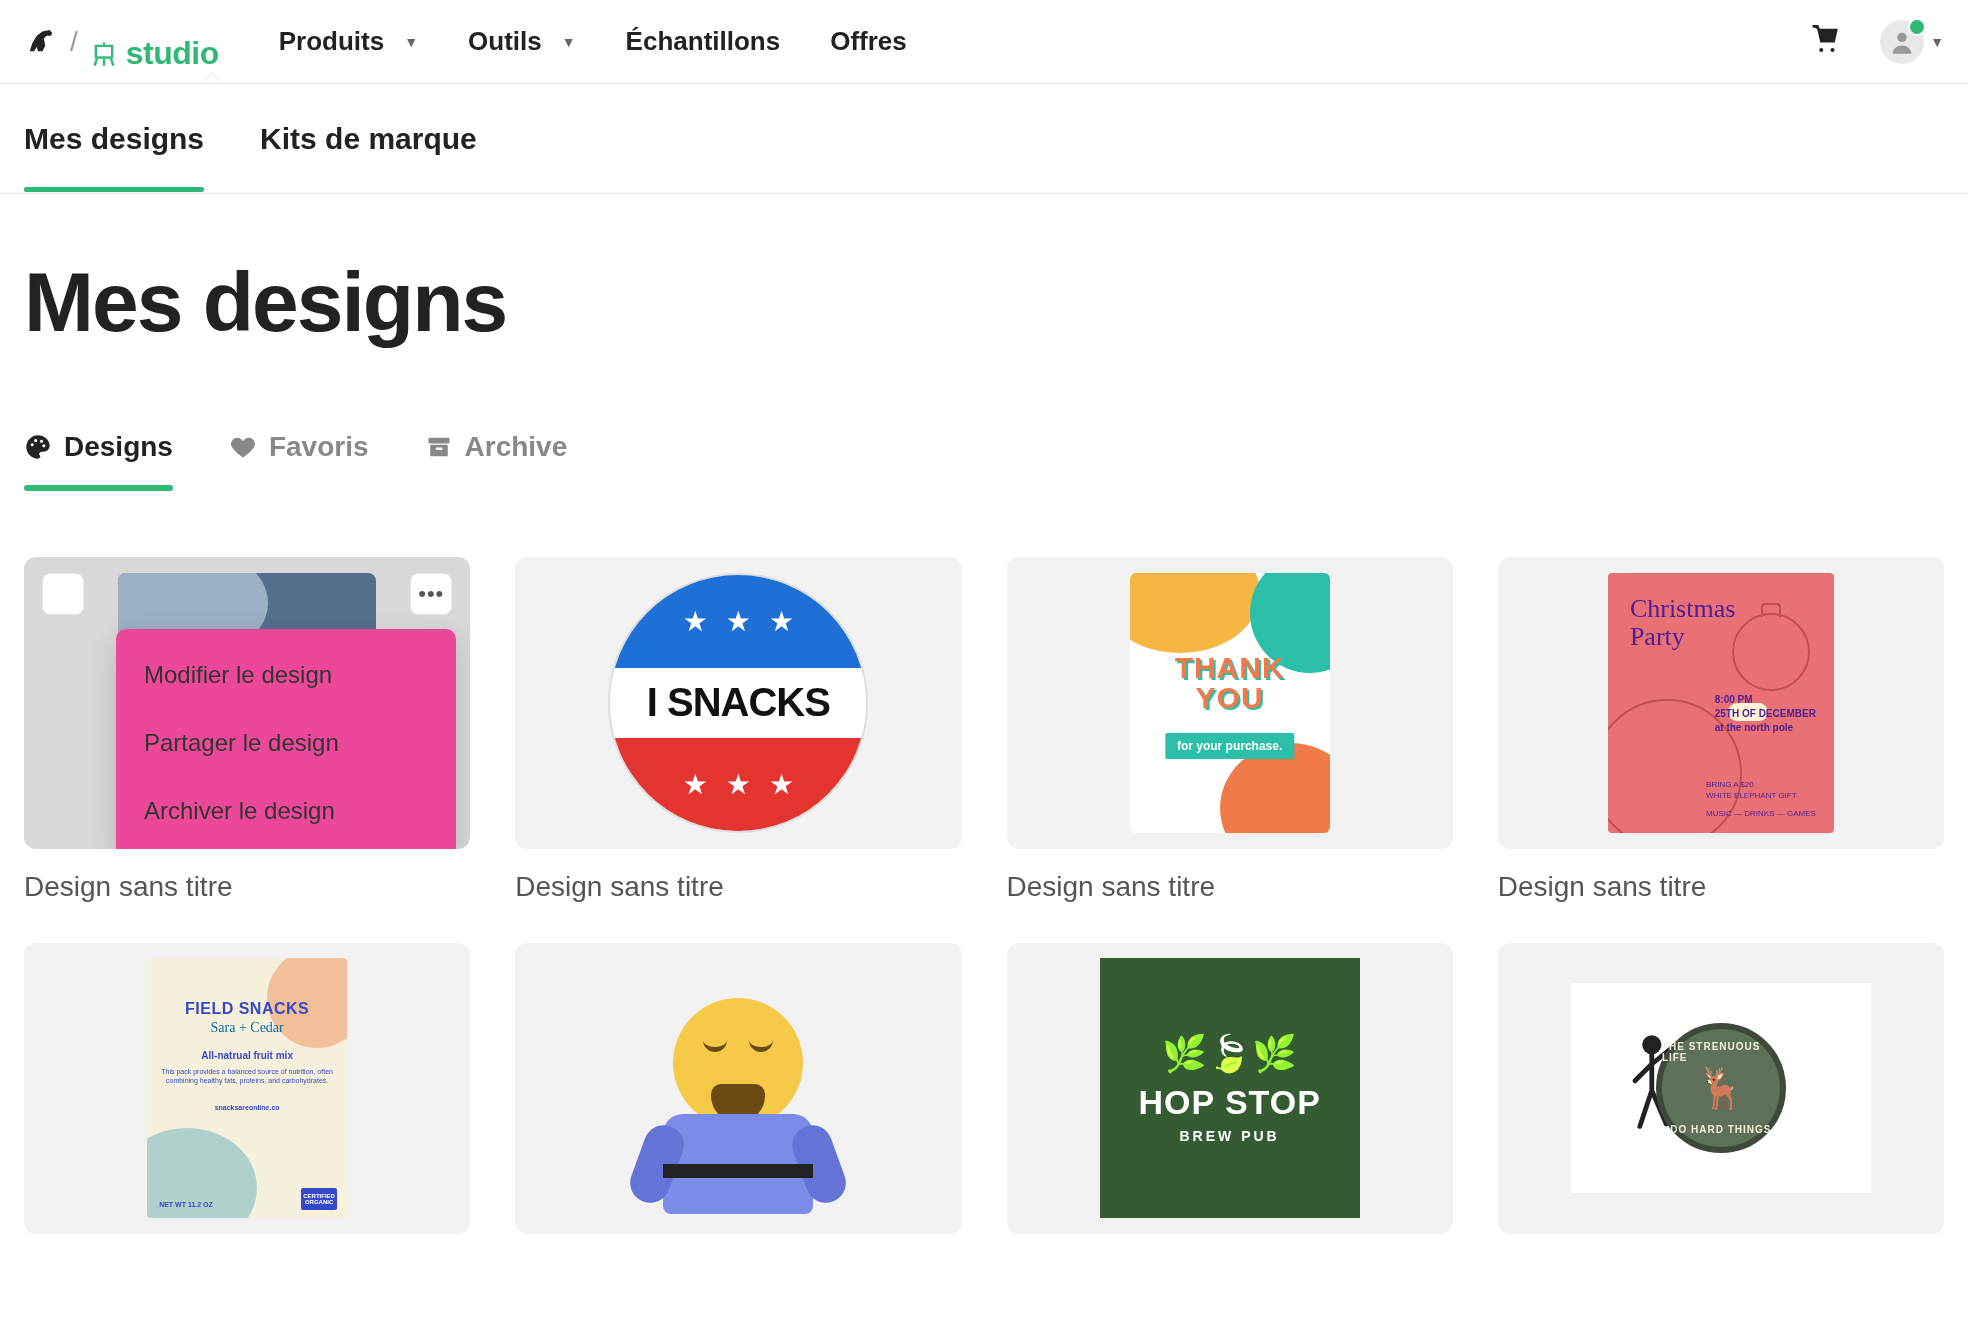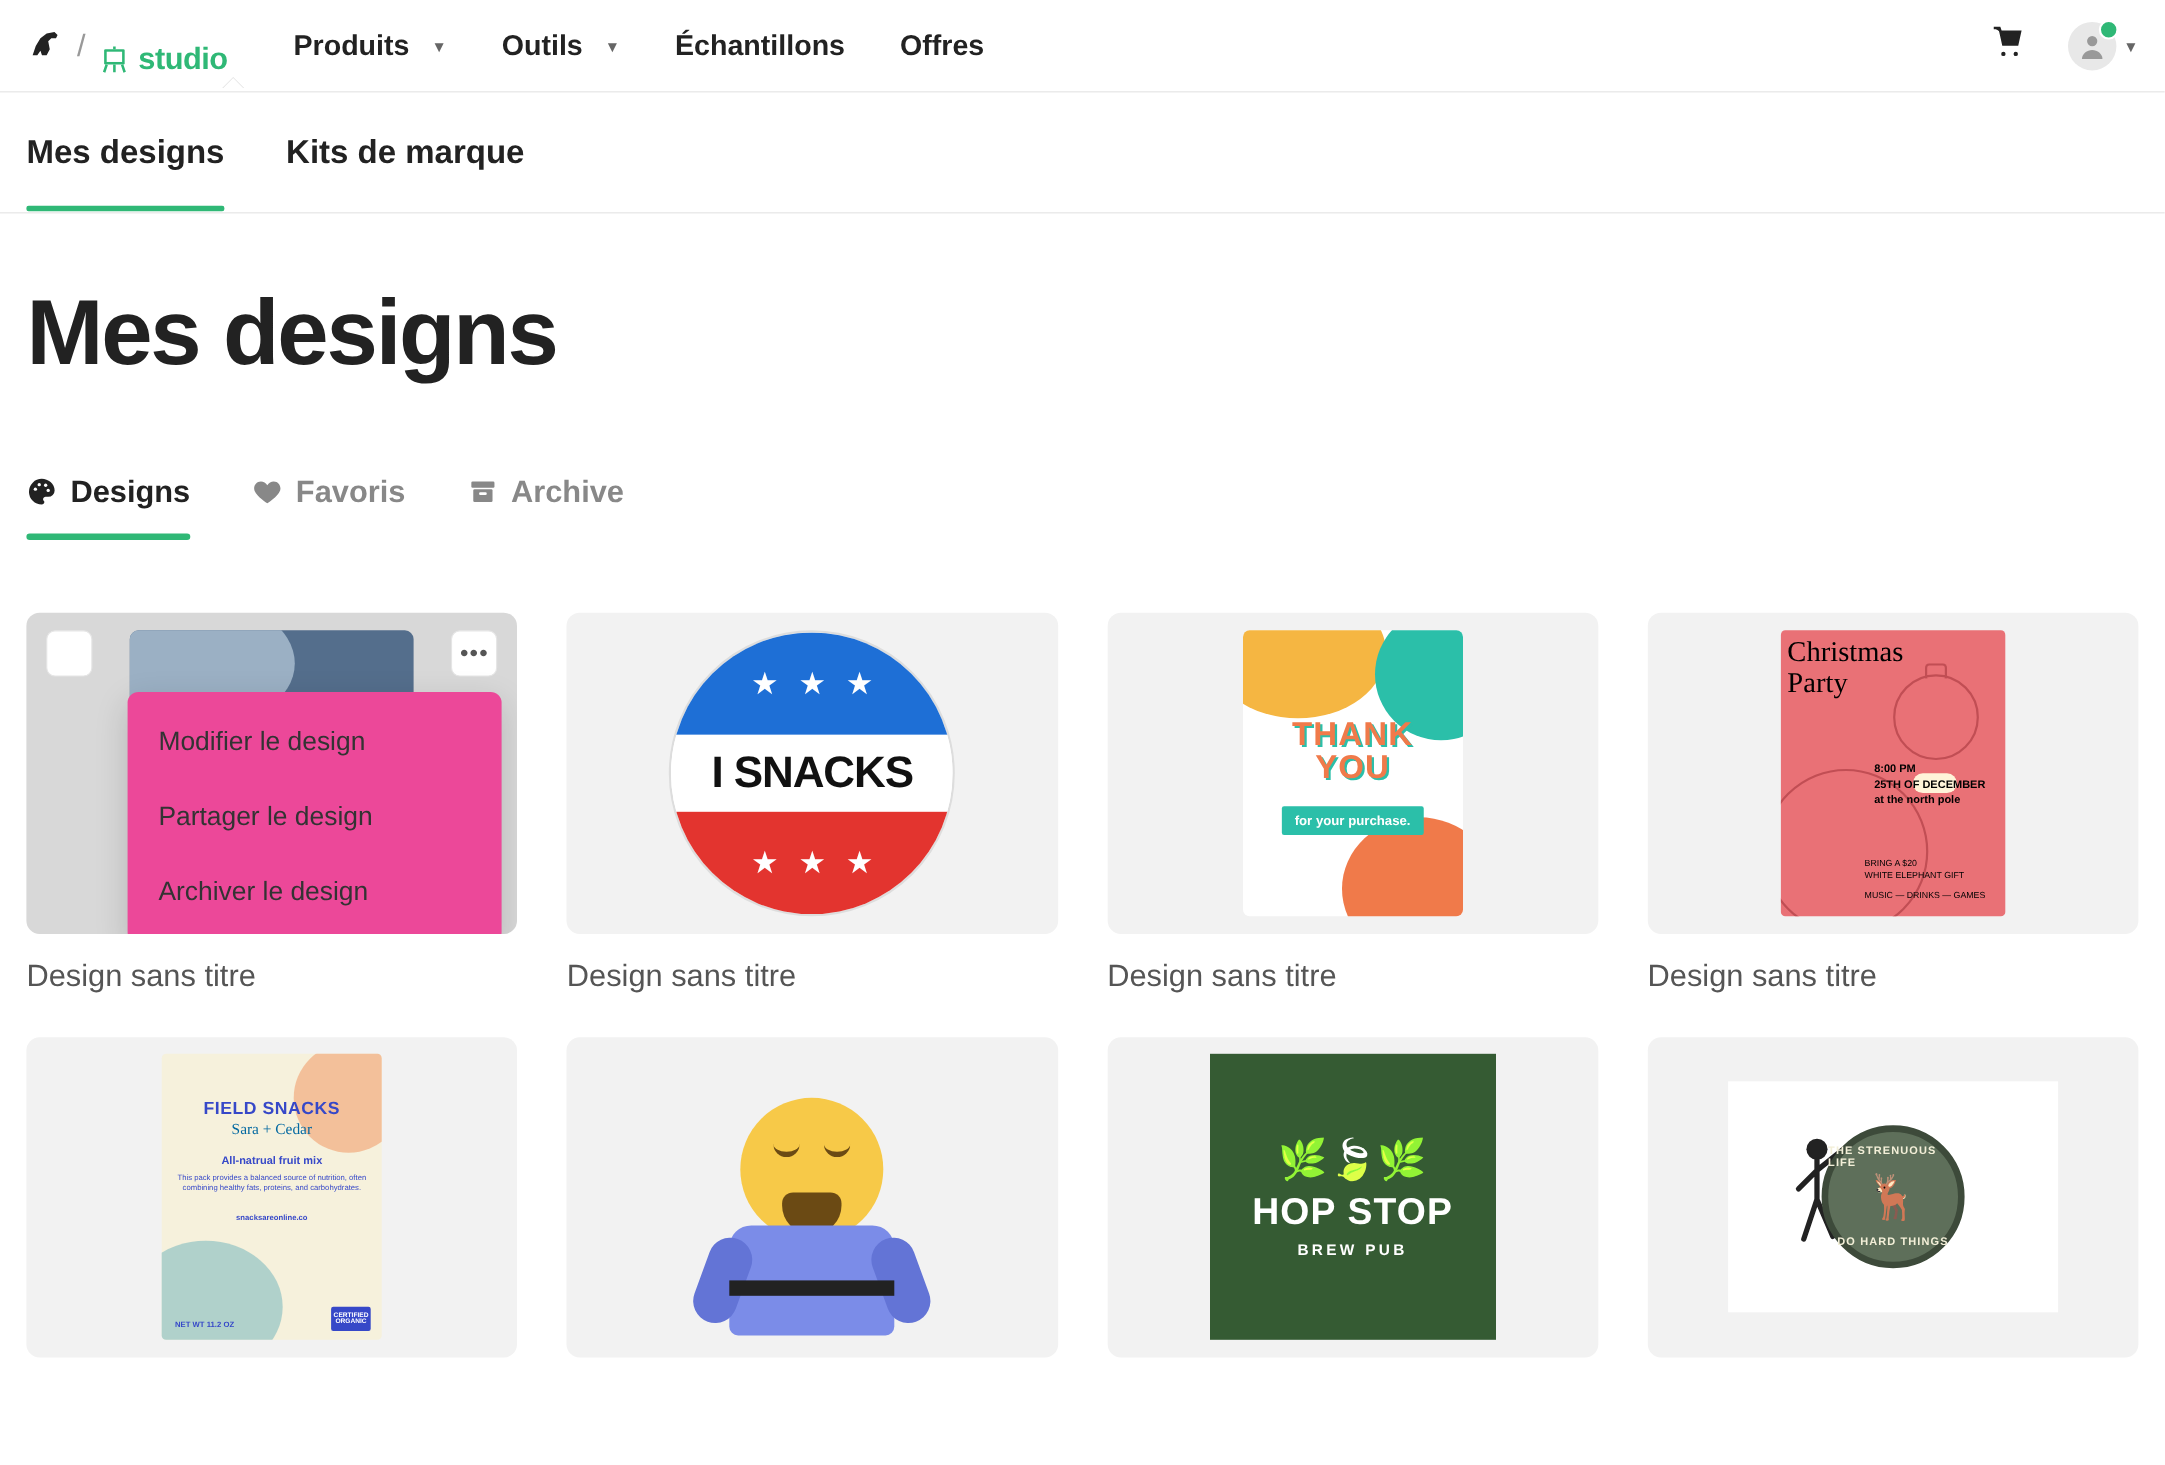--- a/index.html
+++ b/index.html
@@ -2,21 +2,21 @@
 <html><head>
 <meta charset="utf-8">
 <style>
   * { box-sizing: border-box; margin: 0; padding: 0; }
   body { font-family: -apple-system, BlinkMacSystemFont, "Segoe UI", Helvetica, Arial, sans-serif; color: #222; background: #fff; width: 1968px; }
   
   
   .topnav { display: flex; align-items: center; height: 84px; border-bottom: 1px solid #e3e3e3; padding: 0 24px; }
   .logo-group { display: flex; align-items: center; gap: 12px; margin-right: 60px; position: relative; }
   .logo-slash { color: #999; font-size: 28px; font-weight: 300; }
-  .logo-studio { display: flex; align-items: center; gap: 8px; color: #2fb876; font-size: 28px; font-weight: 600; letter-spacing: -0.5px; margin-top: 24px; }
+  .logo-studio { display: flex; align-items: center; gap: 8px; color: #2fb876; font-size: 32px; font-weight: 600; letter-spacing: -0.5px; margin-top: 24px; }
   .logo-studio-icon { width: 28px; height: 28px; fill: #2fb876; }
   .logo-caret-down { position: absolute; bottom: -10px; left: 178px; width: 0; height: 0; border-left: 10px solid transparent; border-right: 10px solid transparent; border-bottom: 10px solid #e3e3e3; }
   .logo-caret-down::after { content: ""; position: absolute; left: -9px; top: 1px; border-left: 9px solid transparent; border-right: 9px solid transparent; border-bottom: 9px solid #fff; }
   
   .nav-items { display: flex; gap: 50px; }
   .nav-item { font-size: 26px; font-weight: 700; color: #222; cursor: pointer; display: flex; align-items: center; gap: 20px; }
   .nav-caret { font-size: 14px; color: #666; }
   
   .nav-right { margin-left: auto; display: flex; align-items: center; gap: 40px; }
   .cart-icon { width: 30px; height: 30px; fill: #222; }
@@ -77,21 +77,21 @@
   
   
   .thanks { width: 200px; height: 260px; background: #fff; border-radius: 6px; position: relative; overflow: hidden; }
   .thanks-blob1 { position: absolute; top: -40px; left: -30px; width: 160px; height: 120px; background: #f5b642; border-radius: 50%; }
   .thanks-blob2 { position: absolute; top: -20px; right: -40px; width: 120px; height: 120px; background: #2bbfa9; border-radius: 50%; }
   .thanks-blob3 { position: absolute; bottom: -40px; right: -30px; width: 140px; height: 130px; background: #f07a4a; border-radius: 50%; }
   .thanks-text { position: absolute; top: 80px; left: 0; right: 0; text-align: center; font-size: 30px; font-weight: 900; line-height: 1; color: #f07a4a; text-shadow: 2px 2px 0 #2bbfa9; letter-spacing: 1px; }
   .thanks-tag { position: absolute; top: 160px; left: 50%; transform: translateX(-50%); background: #2bbfa9; color: #fff; font-size: 12px; font-weight: 700; padding: 6px 12px; border-radius: 2px; white-space: nowrap; }
   
   
-  .xmas { width: 204px; height: 260px; background: #e97176; border-radius: 4px; position: relative; padding: 6px; color: #000000; overflow: hidden; }
+  .xmas { width: 226px; height: 260px; background: #e97176; border-radius: 4px; position: relative; padding: 22px; color: #4c1d95; overflow: hidden; }
   .xmas-title { font-size: 26px; font-weight: 400; font-family: Georgia, serif; line-height: 1.1; }
   .xmas-time { position: absolute; right: 18px; top: 120px; font-size: 10px; line-height: 1.4; font-weight: 700; text-align: left; }
   .xmas-foot { position: absolute; right: 18px; bottom: 14px; font-size: 8px; line-height: 1.4; }
   .bauble { position: absolute; right: 24px; top: 40px; width: 78px; height: 78px; border: 2.5px solid #c14e54; border-radius: 50%; }
   .bauble::before { content: ""; position: absolute; top: -12px; left: 50%; transform: translateX(-50%); width: 16px; height: 12px; border: 2.5px solid #c14e54; border-bottom: none; border-radius: 4px 4px 0 0; }
   .santa { position: absolute; left: -16px; bottom: -16px; width: 150px; height: 150px; border: 2.5px solid #c14e54; border-radius: 50%; }
   .cloud { position: absolute; left: 120px; top: 130px; width: 40px; height: 18px; background: #fff4d9; border-radius: 10px; }
   
   
   .snacks { width: 200px; height: 260px; background: #f6f1dc; border-radius: 4px; position: relative; padding: 20px 14px; text-align: center; overflow: hidden; }

